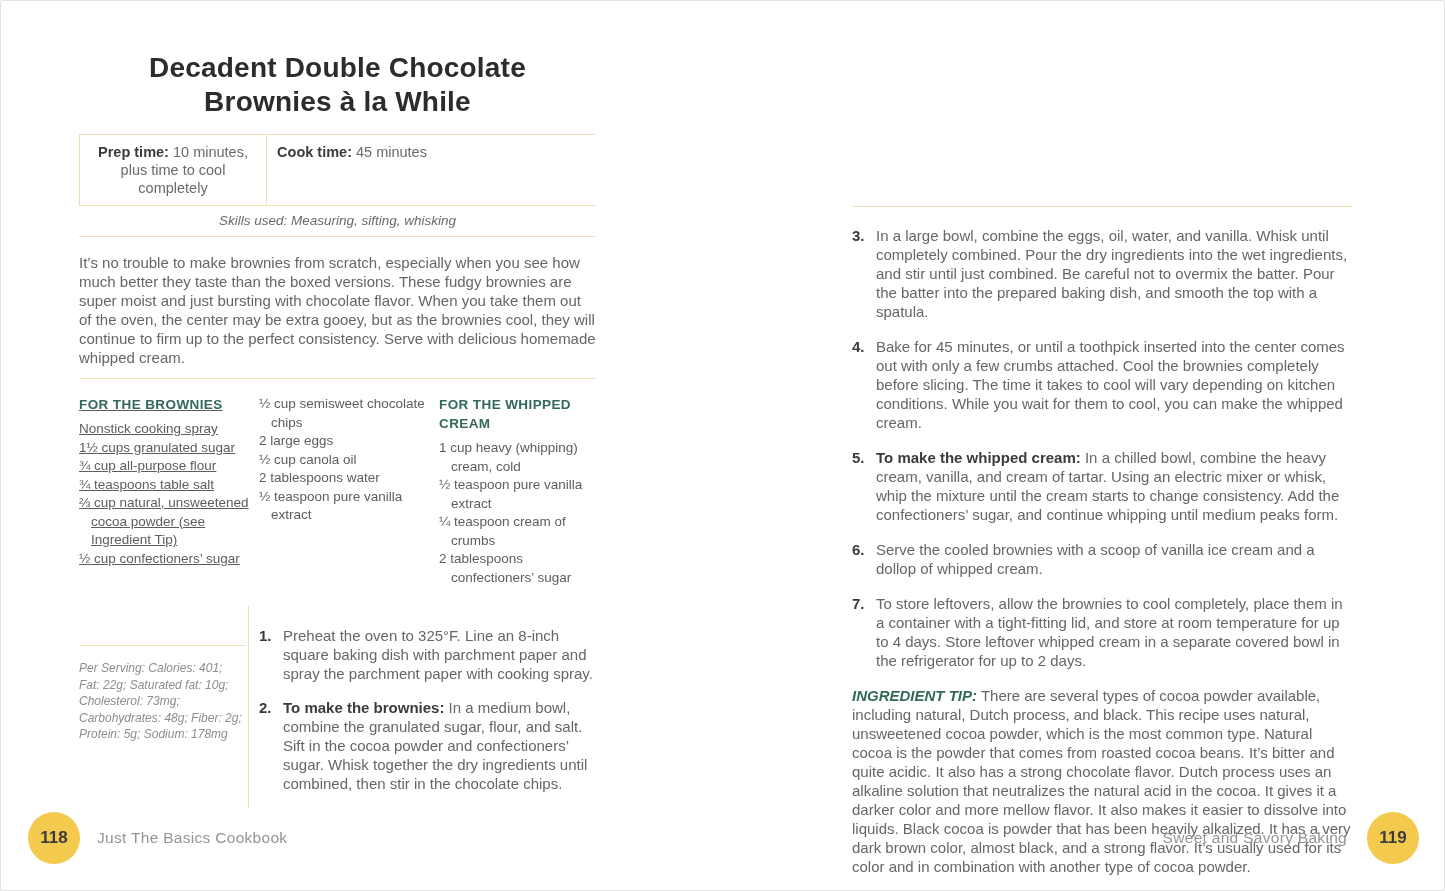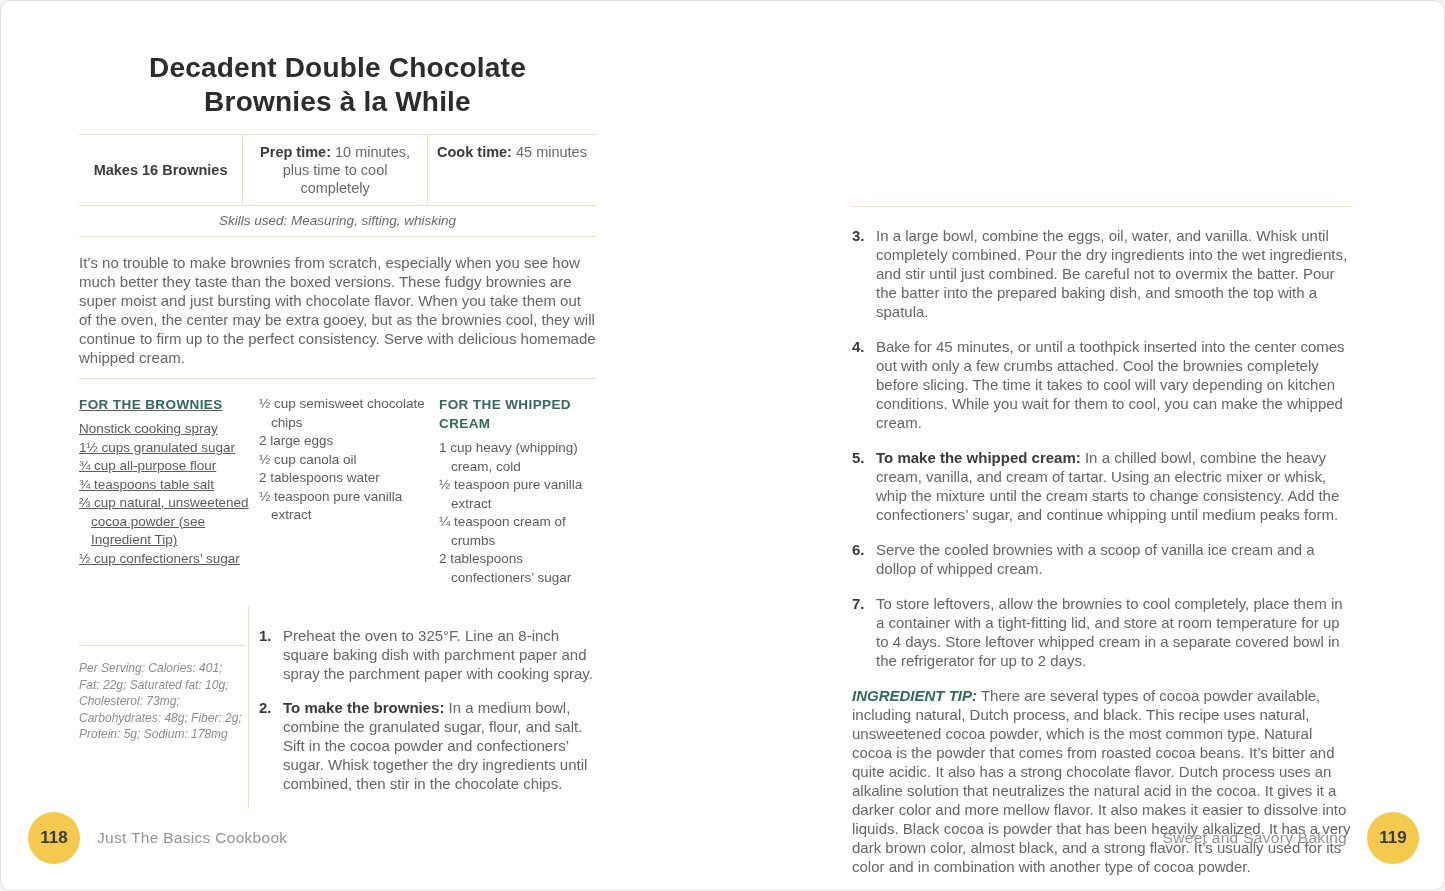--- a/index.html
+++ b/index.html
@@ -1,20 +1,20 @@
 <!DOCTYPE html>
 <html><head>
 <meta charset="utf-8">
 <style>
   * { margin:0; padding:0; box-sizing:border-box; }
   html,body { background:#f4f4f4; }
   body { font-family:"Liberation Sans","DejaVu Sans",sans-serif; }
   .canvas {
     position:relative; width:1445px; height:891px; background:#ffffff;
-    overflow:hidden; margin:0 auto; border:1px solid #e2e2e2; border-radius:11px;
+    overflow:hidden; margin:0 auto; border:1px solid #e2e2e2; border-radius:3px;
   }
 
   
   .left-page { position:absolute; left:78px; top:50px; width:517px; }
   .recipe-title { text-align:center; font-weight:700; color:#2c2c2c; font-size:28px; line-height:34px; letter-spacing:0.2px; }
 
   .info-bar {
     margin-top:15px; display:flex;
     border-top:1px solid var(--tan); border-bottom:1px solid var(--tan);
     font-size:14.5px; line-height:18px; text-align:center; color:#6a6a6a;
@@ -85,23 +85,20 @@
 <div class="canvas">
 
   <div class="left-page">
 
     <div class="recipe-title">
       <div>Decadent Double Chocolate</div>
       <div>Brownies à la While</div>
     </div>
 
     <div class="info-bar">
-      <div class="info-cell c1">
-        <span class="info-label">Makes 16 Brownies</span>
-      </div>
       <div class="info-cell c2">
         <span class="info-label">Prep time:</span>
         <span>10 minutes, plus time to cool completely</span>
       </div>
       <div class="info-cell c3">
         <span class="info-label">Cook time:</span>
         <span>45 minutes</span>
       </div>
     </div>
 

